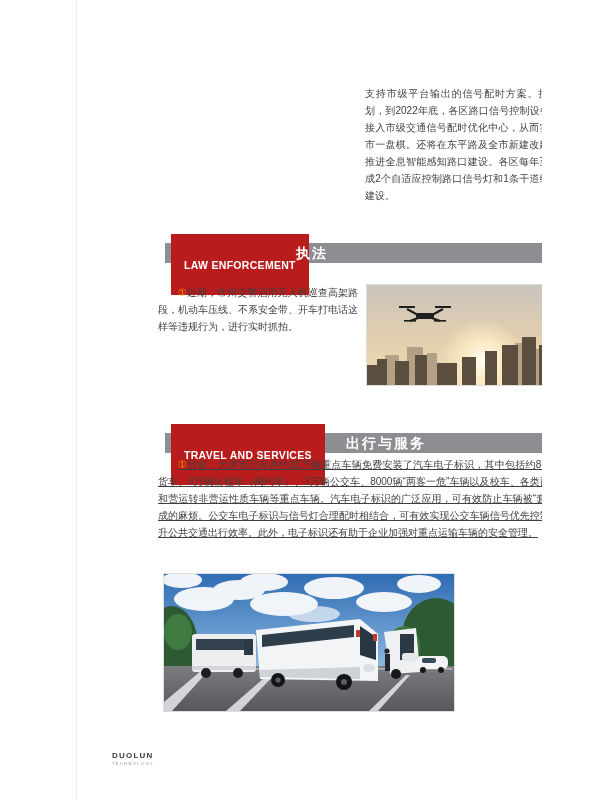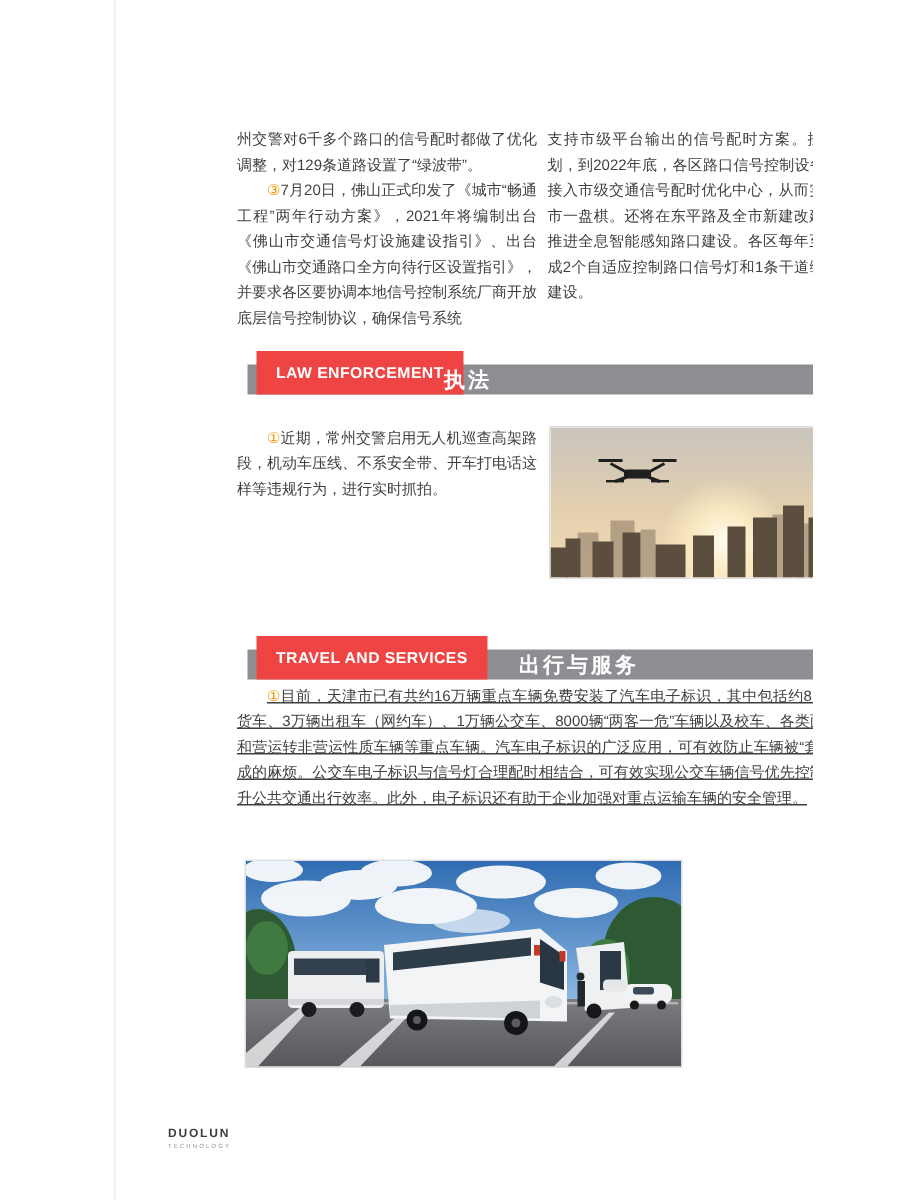--- a/index.html
+++ b/index.html
@@ -14,23 +14,23 @@
   .logo-tag{font-size:4px;color:#9a9a9e;letter-spacing:1.6px;margin-top:1px;}
 
   
   .col{position:absolute;font-size:10px;line-height:17px;text-align:justify;}
   .col p{margin:0;}
   .indent{text-indent:2em;}
   .bullet{color:#F39800;}
 
   
   .banner{position:absolute;left:107px;width:425px;height:20px;background:#8E8E92;}
-  .banner-en{position:absolute;left:6px;top:-9px;height:29px;background:#ef4444;color:#fff;
+  .banner-en{position:absolute;left:6px;top:-9px;height:29px;background:#b91c1c;color:#fff;
              font-weight:bold;font-size:10.5px;letter-spacing:.3px;display:flex;align-items:center;
-             padding:0 13px;white-space:nowrap;}
+             padding:16px 13px;white-space:nowrap;}
   .banner-zh{position:absolute;top:0;height:20px;line-height:20px;color:#fff;font-weight:bold;
              font-size:14px;letter-spacing:2px;white-space:nowrap;}
   .banner.b1 .banner-zh{left:131px;}
   .banner.b2 .banner-zh{left:141px;padding-left:40px;}
   .banner-fold{position:absolute;right:-5px;top:20px;width:27px;height:14px;background:#BDBEC0;
                clip-path:polygon(0 0,100% 0,100% 100%);}
 
   
   .photo{position:absolute;border:1px solid #dedede;background:#fff;}
   .photo svg{display:block;}
@@ -50,24 +50,20 @@
   <div class="logo">
     <svg width="40" height="28" viewBox="0 0 40 28">
       <polygon points="8,9 17,2 20,8 12,12" fill="#6e6e72"></polygon>
       <polygon points="10,16 24,4 34,9 31,20 18,24" fill="#F39800"></polygon>
       <polygon points="14,20 31,20 18,24" fill="#d87f00"></polygon>
     </svg>
     <div class="logo-word">DUOLUN</div>
     <div class="logo-tag">TECHNOLOGY</div>
   </div>
 
-  <div class="col" style="left:100px;top:85px;width:200px;">
-    <p>州交警对6千多个路口的信号配时都做了优化调整，对129条道路设置了“绿波带”。</p>
-    <p class="indent"><span class="bullet">③</span><span>7月20日，佛山正式印发了《城市“畅通工程”两年行动方案》，2021年将编制出台《佛山市交通信号灯设施建设指引》、出台《佛山市交通路口全方向待行区设置指引》，并要求各区要协调本地信号控制系统厂商开放底层信号控制协议，确保信号系统</span></p>
-  </div>
   <div class="col" style="left:307px;top:85px;width:205px;">
     <p>支持市级平台输出的信号配时方案。按照计划，到2022年底，各区路口信号控制设备75%接入市级交通信号配时优化中心，从而实现全市一盘棋。还将在东平路及全市新建改建路口推进全息智能感知路口建设。各区每年至少完成2个自适应控制路口信号灯和1条干道绿波带建设。</p>
   </div>
 
   <div class="banner b1" style="top:243px;">
     <div class="banner-en">LAW ENFORCEMENT</div>
     <div class="banner-zh">执法</div>
     <div class="banner-fold"></div>
   </div>
 

